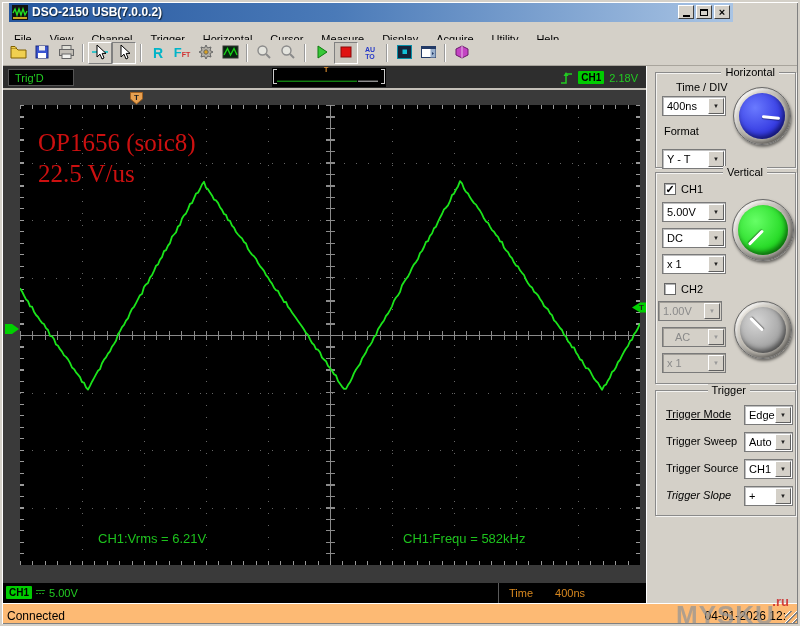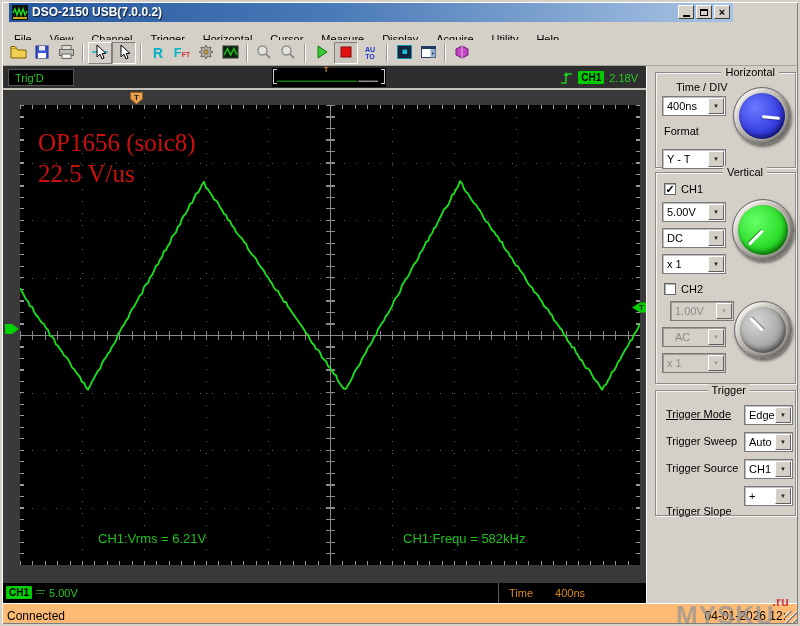--- a/index.html
+++ b/index.html
@@ -396,21 +396,21 @@
       </div>
       <div class="knob" style="left:76px; top:26px; width:62px; height:62px;">
         <div class="knob-inner green">
             <div class="pointer" style="transform:rotate(135deg);"></div>
           </div>
       </div>
       <div class="checkbox" style="left:8px; top:110px;">
         <span class="cb-box"></span>
         <span>CH2</span>
       </div>
-      <div class="combo disabled" style="left:14px; top:128px; width:64px;">
+      <div class="combo disabled" style="left:2px; top:128px; width:64px;">
         <span class="combo-text">1.00V</span>
           <span class="combo-btn">▼</span>
       </div>
       <div class="combo disabled" style="left:6px; top:154px; width:64px;padding-left:8px;">
         <span class="combo-text">AC</span>
           <span class="combo-btn">▼</span>
       </div>
       <div class="combo disabled" style="left:6px; top:180px; width:64px;">
         <span class="combo-text">x 1</span>
           <span class="combo-btn">▼</span>
@@ -432,21 +432,21 @@
         <span class="trig-row-label" style="top: 44px;">Trigger Sweep</span>
         <div class="combo" style="left: 88px; top: 41px; width: 49px;">
           <span class="combo-text">Auto</span>
           <span class="combo-btn">▼</span>
         </div>
         <span class="trig-row-label" style="top: 71px;">Trigger Source</span>
         <div class="combo" style="left: 88px; top: 68px; width: 49px;">
           <span class="combo-text">CH1</span>
           <span class="combo-btn">▼</span>
         </div>
-        <span class="trig-row-label" style="top: 114px;">Trigger Slope</span>
+        <span class="trig-row-label" style="top: 98px; font-style: italic;">Trigger Slope</span>
         <div class="combo" style="left: 88px; top: 95px; width: 49px;">
           <span class="combo-text">+</span>
           <span class="combo-btn">▼</span>
         </div>
       </div>
   </div>
 
   <div class="statusbar">
     <span class="status-left">Connected</span>
     <span class="status-right">04-01-2026  12:</span>

